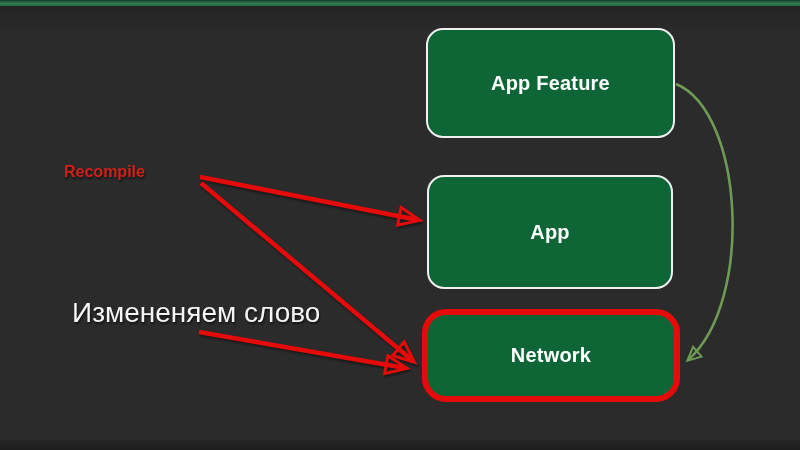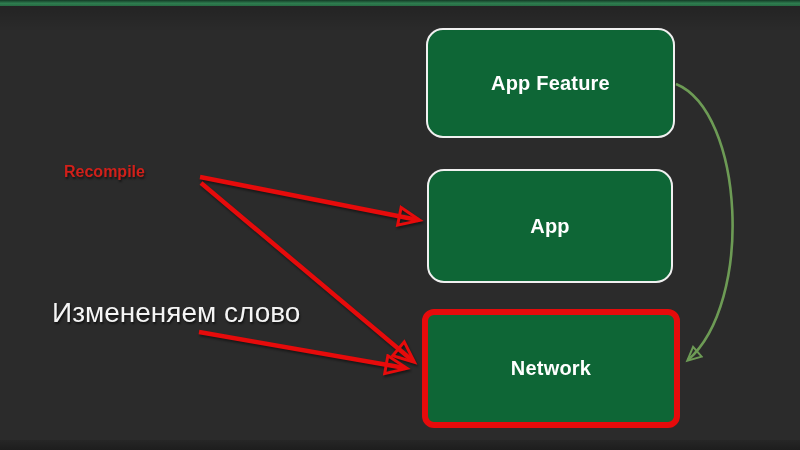--- a/index.html
+++ b/index.html
@@ -25,35 +25,35 @@
 
   .box {
     position:absolute; box-sizing:border-box;
     background: var(--box_fill, #0e6636);
     border: 2.5px solid var(--box_border, #f0f0f0);
     border-radius: 17px;
     display:flex; align-items:center; justify-content:center;
     color:#ffffff; font-size:20px; font-weight:600; letter-spacing:.2px;
   }
   .box-app-feature { left:426px; top:28px;  width:249px; height:110px; }
-  .box-app         { left:427px; top:169px; width:246px; height:114px; }
+  .box-app         { left:427px; top:175px; width:246px; height:114px; }
   .box-network     {
-    left:422px; top:309px; width:258px; height:119px;
+    left:422px; top:309px; width:258px; height:93px;
     border: 6px solid var(--highlight_red, #e60b0b);
-    border-radius: 12px;
+    border-radius: 24px;
   }
 
   .label { position:absolute; white-space:nowrap; }
   .recompile {
     left:64px; top:163px; font-size:16px; font-weight:700;
     color: var(--label_red, #d1201a);
     text-shadow: 1px 2px 2px rgba(0,0,0,.55);
   }
   .change-word {
-    left:52px; top:297px; font-size:28px; font-weight:400;
+    left:72px; top:297px; font-size:28px; font-weight:400;
     color: var(--text_white, #f5f5f5);
     text-shadow: 1px 2px 2px rgba(0,0,0,.55);
     text-align: right;
   }
 
   .arrow-layer { position:absolute; inset:0; pointer-events:none; }
   .red-line   { stroke: var(--arrow_red, #e60b0b); stroke-width:4.5; fill:none;
                 filter: drop-shadow(1px 2px 1px rgba(0,0,0,.45)); }
   .green-line { stroke: var(--arrow_green, #6d9b55); stroke-width:2.6; fill:none; }
   .mk-red   { stroke: var(--arrow_red, #e60b0b); fill:none; stroke-width:3; }

